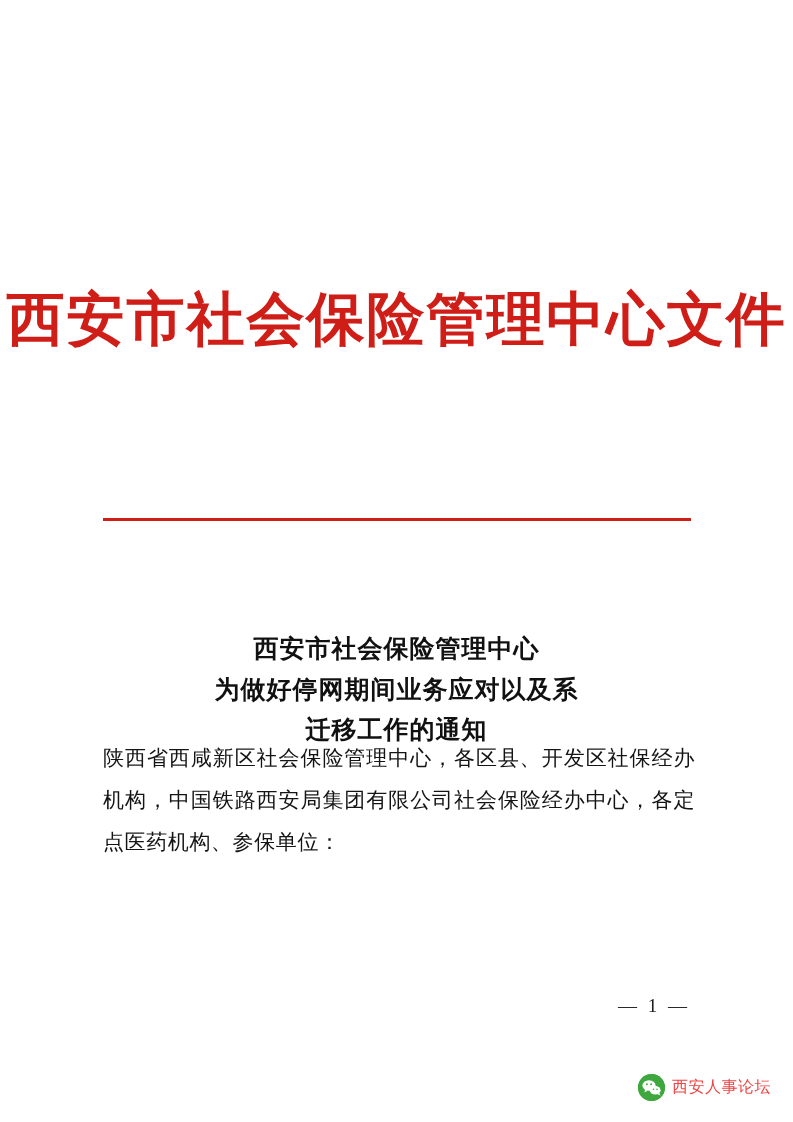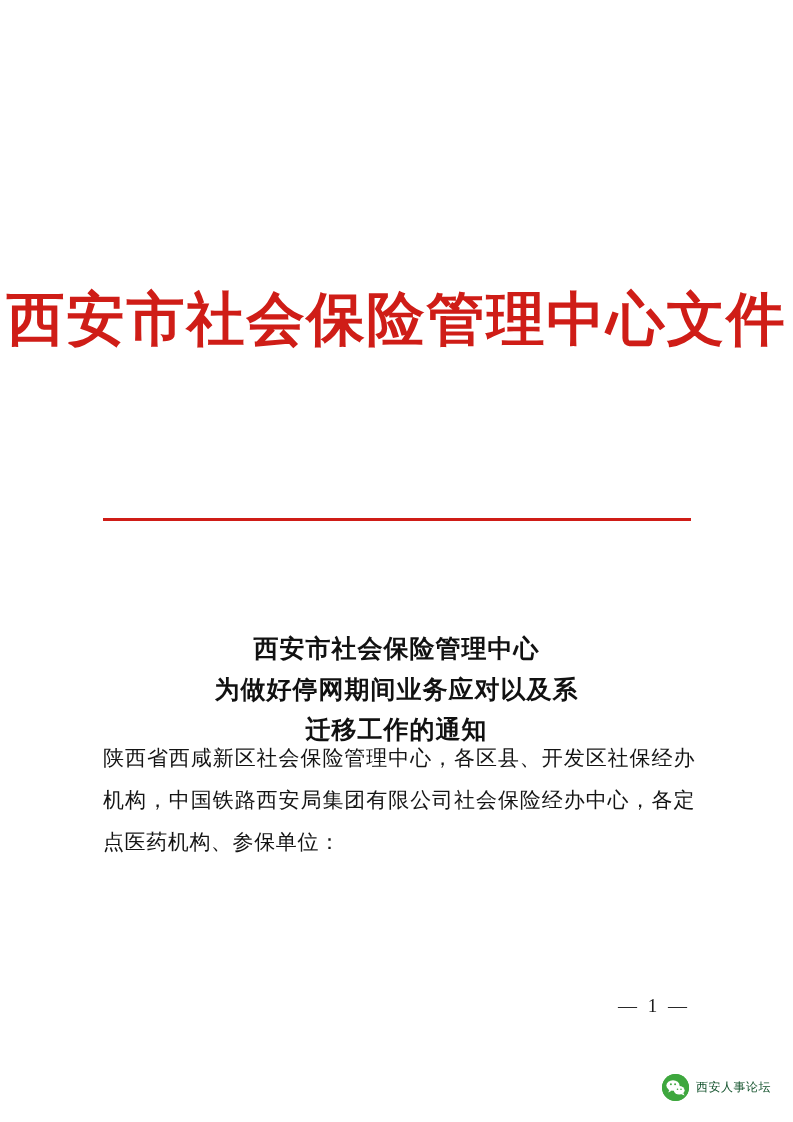--- a/index.html
+++ b/index.html
@@ -125,22 +125,22 @@
   .wm-logo {
     width: 27px;
     height: 27px;
     border-radius: 50%;
     background: #3ea73e;
     position: relative;
     flex: 0 0 auto;
   }
   .wm-logo svg { display: block; }
   .wm-text {
-    font-size: 12px;
-    color: #14532d;
+    font-size: 16px;
+    color: #ef4444;
     letter-spacing: 0.5px;
     font-family: "Liberation Sans", "DejaVu Sans", sans-serif;
     white-space: nowrap;
   }
 </style>
 </head>
 <body>
 
 <div class="page">
 

